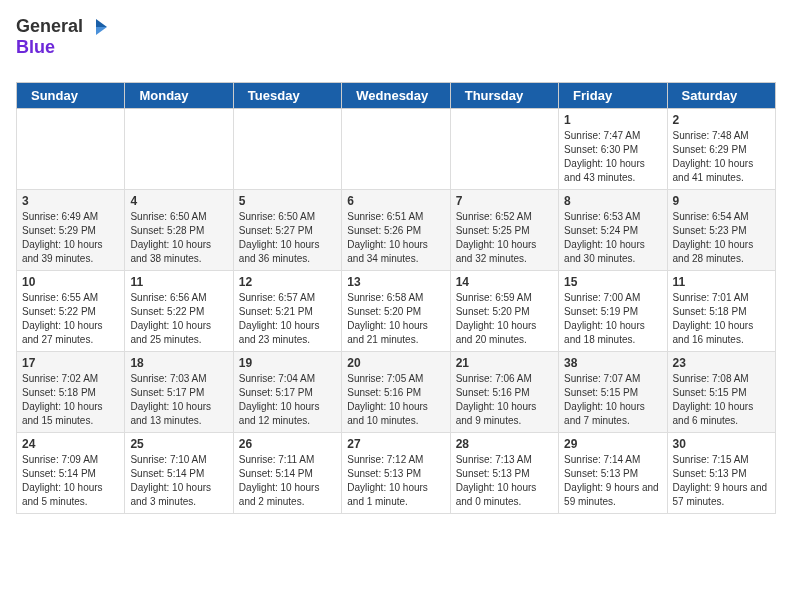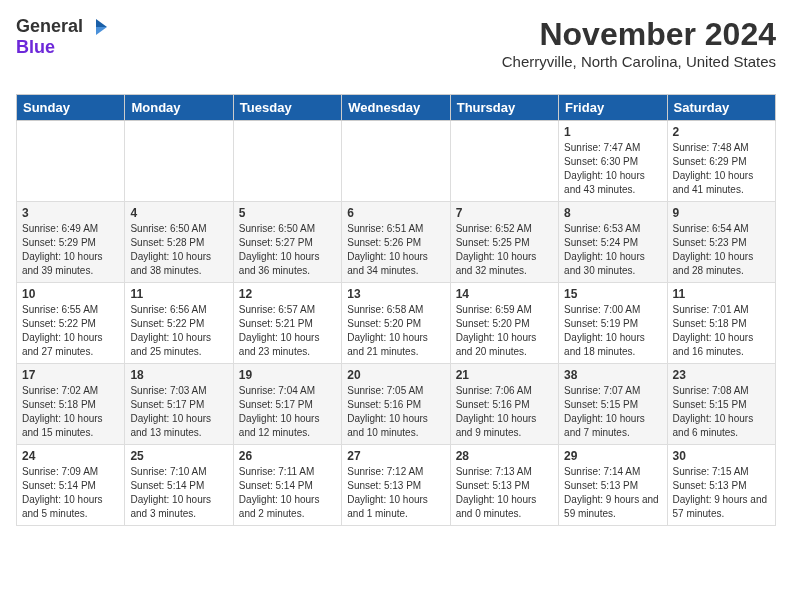--- a/index.html
+++ b/index.html
@@ -39,21 +39,21 @@
     }
     .calendar-table {
       width: 100%;
       border-collapse: collapse;
       table-layout: fixed;
     }
     .calendar-table th {
       background-color: #1a5fa8;
       color: #fff;
       text-align: left;
-      padding: 5px 6px;
+      padding: 5px 14px;
       font-size: 13px;
       font-weight: bold;
       border: 1px solid #ccc;
     }
     .calendar-table td {
       vertical-align: top;
       border: 1px solid #ddd;
       padding: 4px 5px;
       font-size: 10.5px;
       color: #333;
@@ -87,24 +87,20 @@
       <span style="font-size:18px;font-weight:bold;color:#333;">General</span>
       <svg width="22" height="20" viewBox="0 0 22 20" style="margin-left:2px;">
         <polygon points="11,2 22,10 11,10" fill="#1a5fa8"></polygon>
         <polygon points="11,10 22,10 11,18" fill="#4a90d9"></polygon>
       </svg>
     </div>
     <div>
       <span style="font-size:18px;font-weight:bold;color:#6d28d9;">Blue</span>
     </div>
   </div>
-  <div class="title-area">
-    <div class="month-title">November 2024</div>
-    <div class="location-title">Cherryville, North Carolina, United States</div>
-  </div>
 </div>
 
 <table class="calendar-table">
   <thead>
     <tr>
       <th>Sunday</th>
       <th>Monday</th>
       <th>Tuesday</th>
       <th>Wednesday</th>
       <th>Thursday</th>

